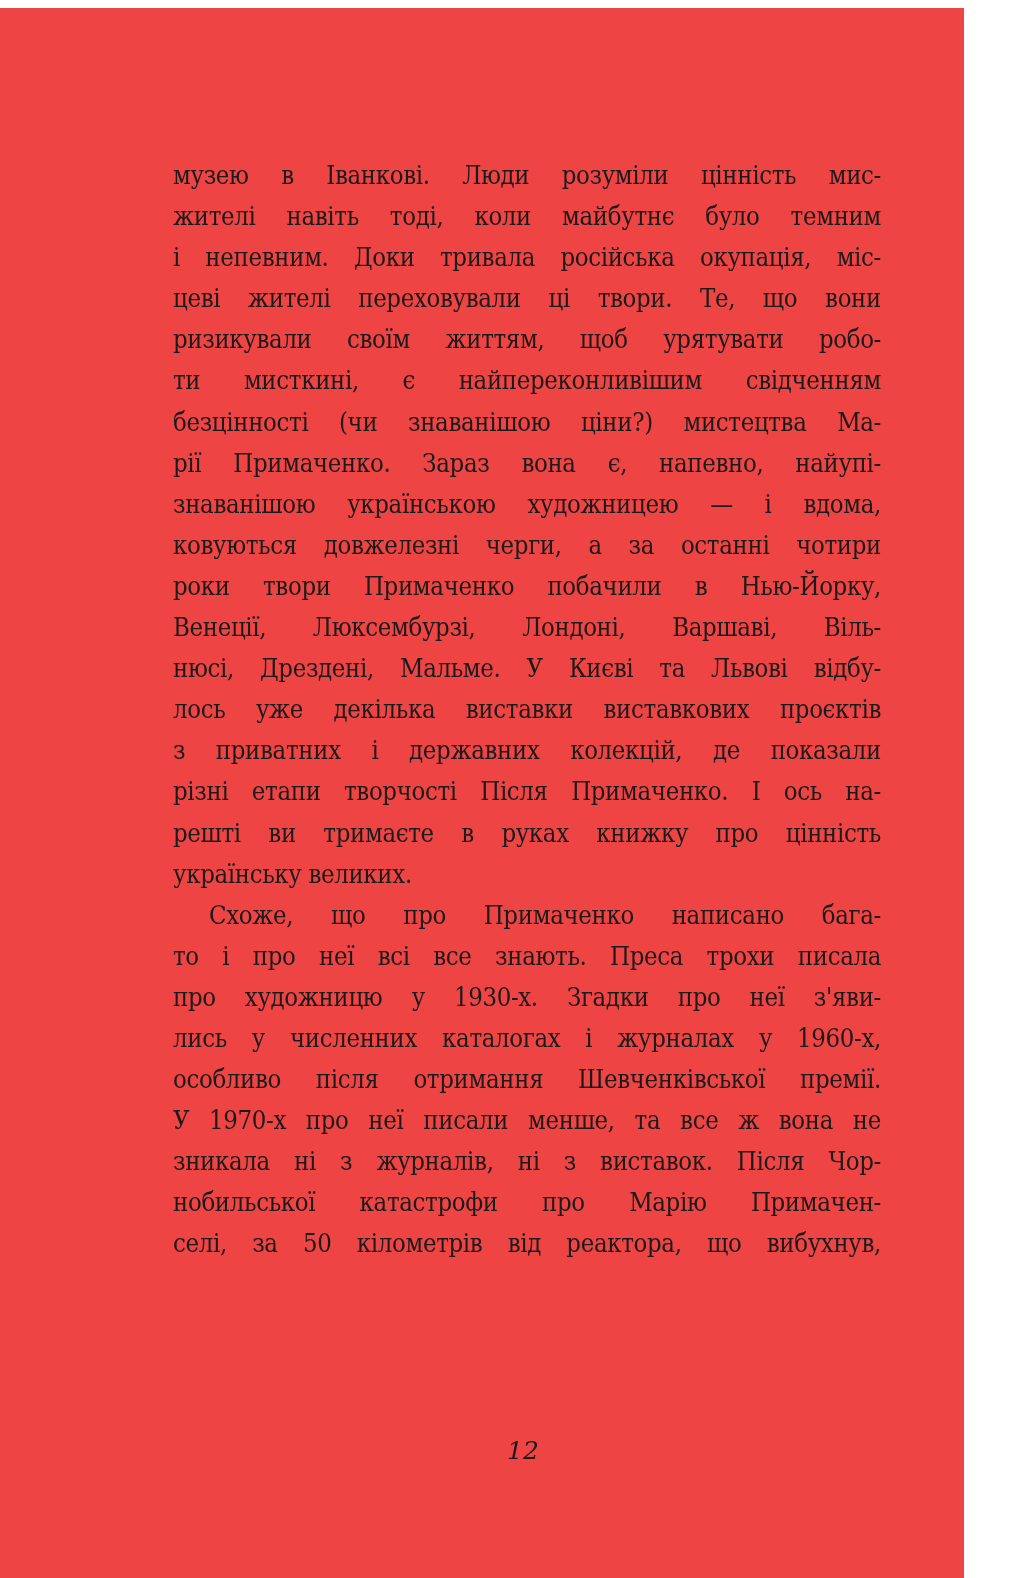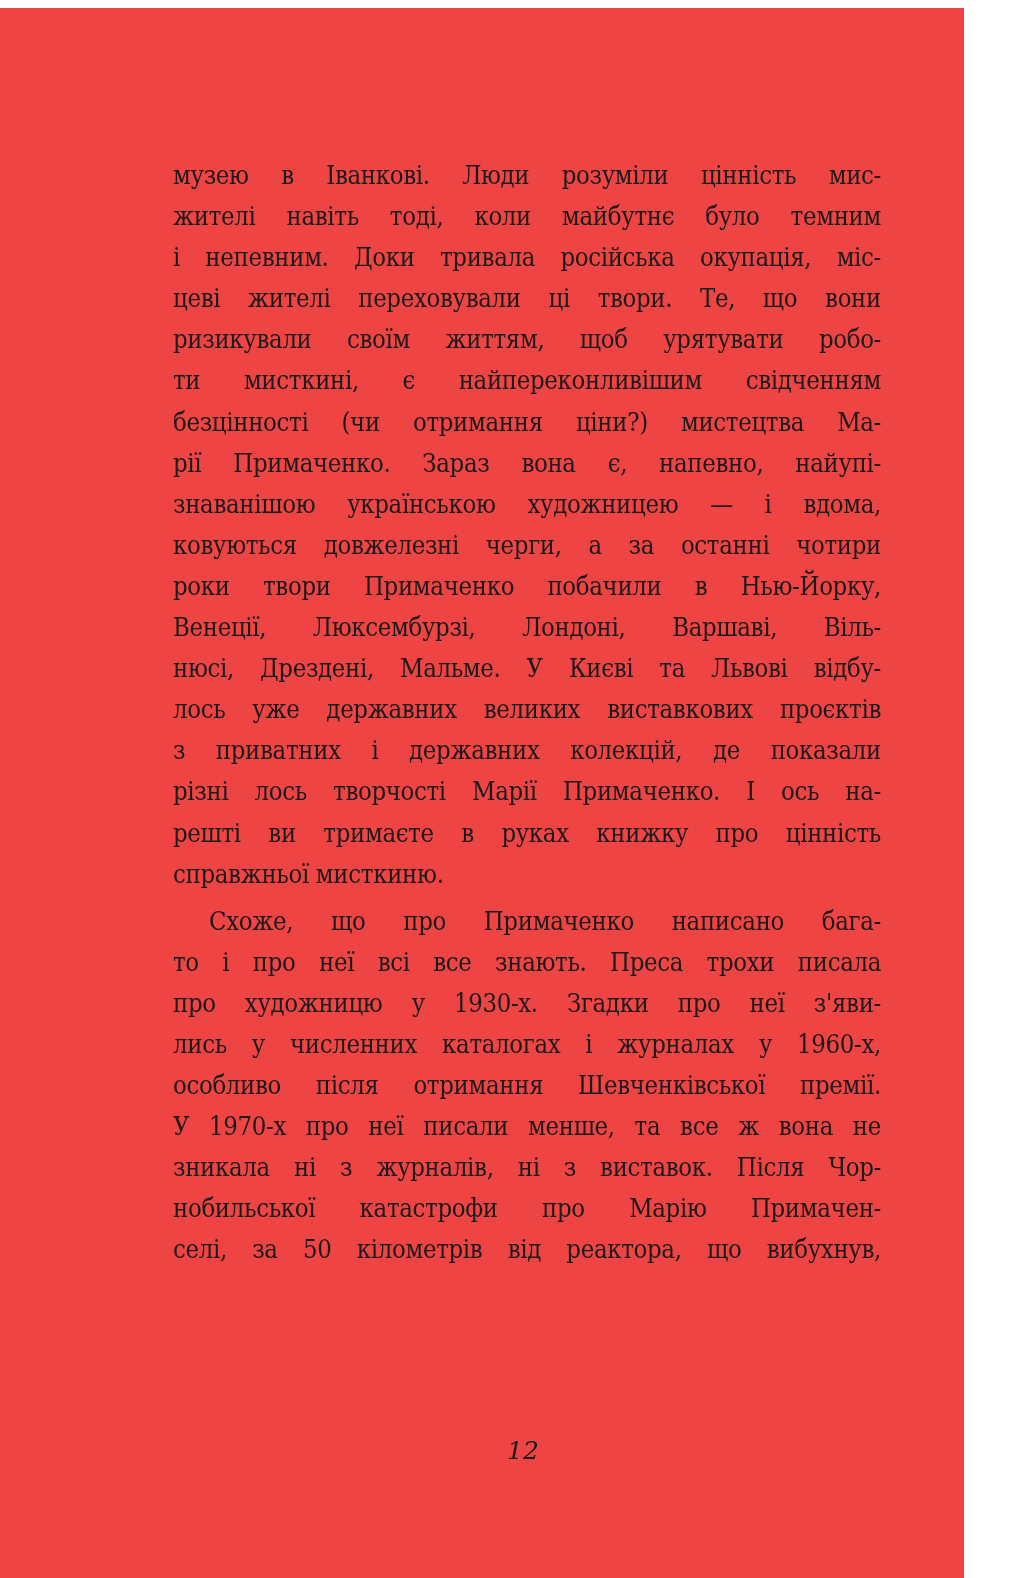--- a/index.html
+++ b/index.html
@@ -37,21 +37,20 @@
       text-align: justify;
       text-align-last: justify;
       letter-spacing: -0.35px;
       font-stretch: condensed;
     }
     .line.last {
       text-align-last: left;
     }
     .line.indent {
       padding-left: 36px;
-      margin-top: 6px;
     }
     .page-number {
       position: absolute;
       left: 0;
       width: 1046px;
       top: 1425px;
       text-align: center;
       font-style: italic;
       font-size: 25px;
       line-height: 36px;
@@ -64,32 +63,32 @@
 <div class="page">
   <div class="text-block">
 
     <div>
       <span class="line">музею в Іванкові. Люди розуміли цінність мис-</span>
       <span class="line">жителі навіть тоді, коли майбутнє було темним</span>
       <span class="line">і непевним. Доки тривала російська окупація, міс-</span>
       <span class="line">цеві жителі переховували ці твори. Те, що вони</span>
       <span class="line">ризикували своїм життям, щоб урятувати робо-</span>
       <span class="line">ти мисткині, є найпереконливішим свідченням</span>
-      <span class="line">безцінності (чи отримання ціни?) мистецтва Ма-</span>
+      <span class="line">безцінності (чи знаванішою ціни?) мистецтва Ма-</span>
       <span class="line">рії Примаченко. Зараз вона є, напевно, найупі-</span>
       <span class="line">знаванішою українською художницею — і вдома,</span>
       <span class="line">ковуються довжелезні черги, а за останні чотири</span>
       <span class="line">роки твори Примаченко побачили в Нью-Йорку,</span>
       <span class="line">Венеції, Люксембурзі, Лондоні, Варшаві, Віль-</span>
       <span class="line">нюсі, Дрездені, Мальме. У Києві та Львові відбу-</span>
-      <span class="line">лось уже державних великих виставкових проєктів</span>
+      <span class="line">лось уже декілька виставки виставкових проєктів</span>
       <span class="line">з приватних і державних колекцій, де показали</span>
-      <span class="line">різні лось творчості Марії Примаченко. І ось на-</span>
+      <span class="line">різні етапи творчості Після Примаченко. І ось на-</span>
       <span class="line">решті ви тримаєте в руках книжку про цінність</span>
-      <span class="line last">справжньої мисткиню.</span>
+      <span class="line last">українську великих.</span>
     </div>
 
     <div>
       <span class="line indent">Схоже, що про Примаченко написано бага-</span>
       <span class="line">то і про неї всі все знають. Преса трохи писала</span>
       <span class="line">про художницю у 1930-х. Згадки про неї з'яви-</span>
       <span class="line">лись у численних каталогах і журналах у 1960-х,</span>
       <span class="line">особливо після отримання Шевченківської премії.</span>
       <span class="line">У 1970-х про неї писали менше, та все ж вона не</span>
       <span class="line">зникала ні з журналів, ні з виставок. Після Чор-</span>

